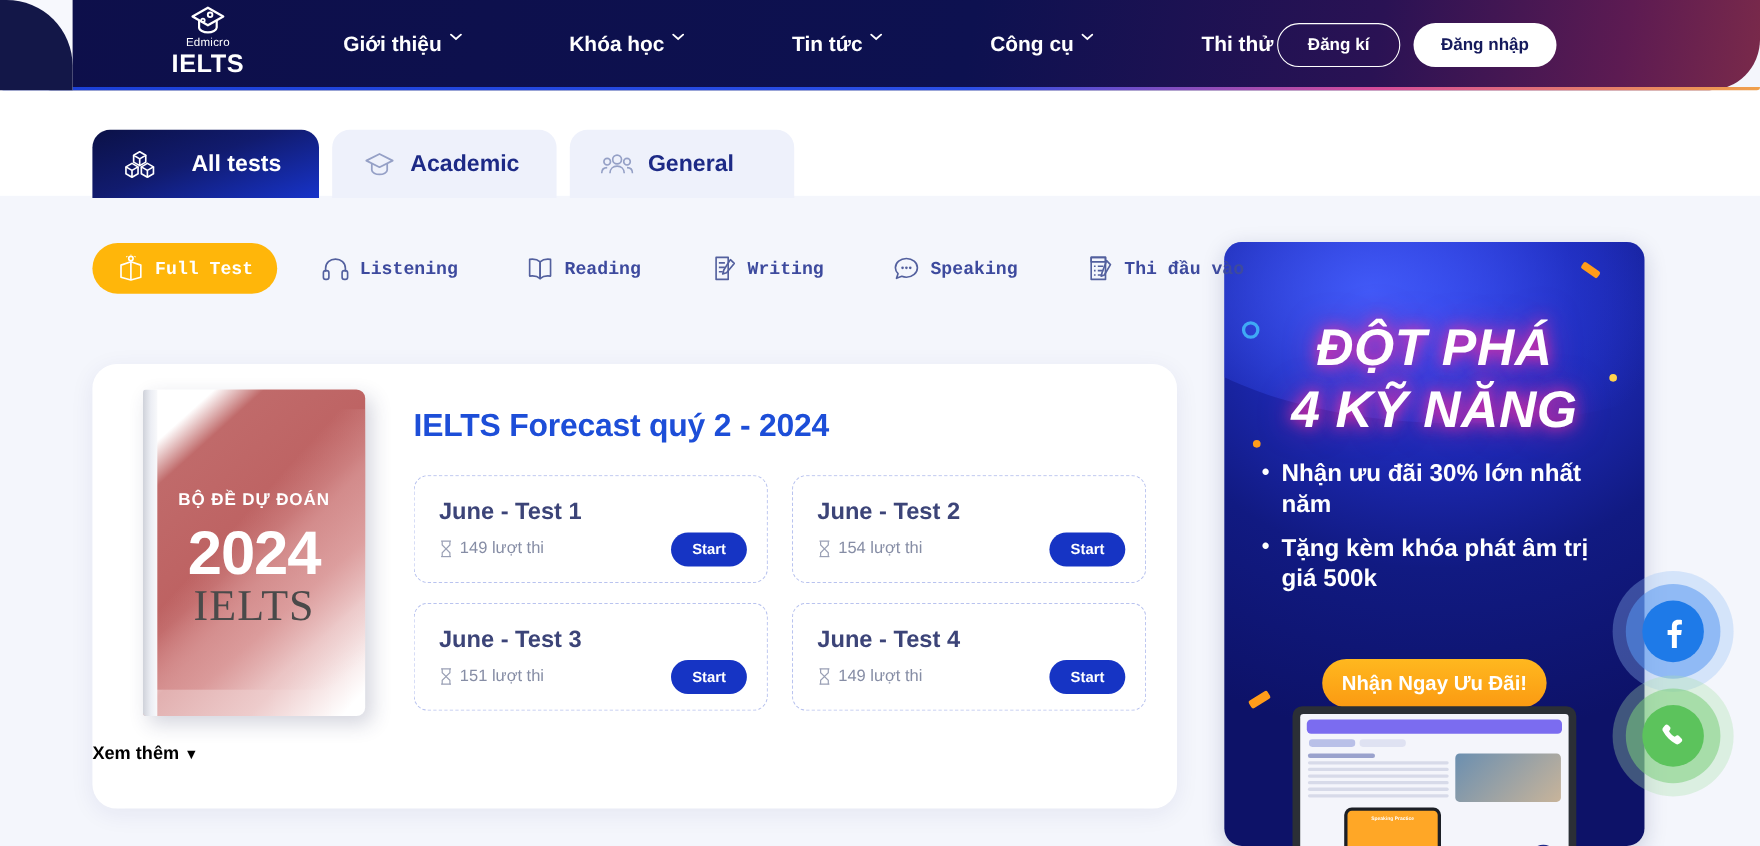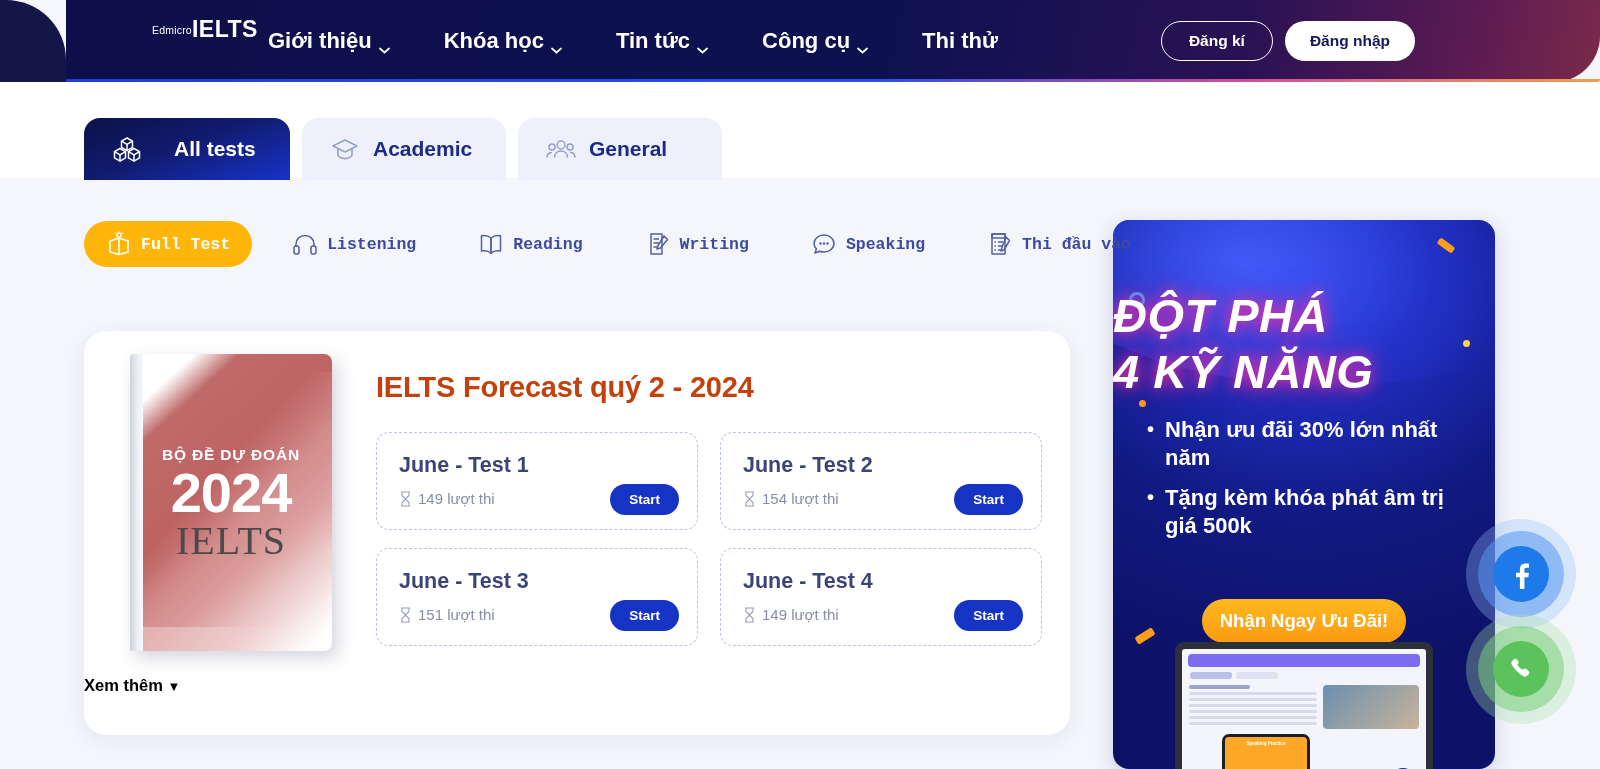--- a/index.html
+++ b/index.html
@@ -41,33 +41,33 @@
   .hdr-left-round{
     position:absolute; left:0; top:0; width:66px; height:82px;
     background:#f7f8fd; z-index:4;
   }
   .hdr-left-round::after{
     content:""; position:absolute; left:0; top:0; width:66px; height:82px;
     background:#131748; border-top-right-radius:60px;
   }
 
   .logo {
-    position: absolute; left: 152px; top: 15px; width: 74px;
-    display: flex; flex-direction: row; align-items: center; z-index: 6;
+    position: absolute; left: 152px; top: 4px; width: 74px;
+    display: flex; flex-direction: column; align-items: center; z-index: 6;
     color: #fff;
   }
   .logo-cap { width: 36px; height: 28px; }
   .logo-sub { font-size: 10.5px; letter-spacing: .2px; margin-top: 1px; font-weight: 500; }
   .logo-main { font-size: 23px; font-weight: 800; letter-spacing: .5px; line-height: 1.05; }
 
   .nav { position: absolute; left: 268px; top: 0; height: 82px; display: flex; align-items: center; gap: 0; z-index: 6; }
   .nav-item {
-    display: flex; align-items: flex-end; gap: 7px;
-    color: #fff; font-size: 22px; font-weight: 700;
-    padding: 0 28px 0 0; margin-right: 26px; cursor: pointer; white-space: nowrap;
+    display: flex; align-items: flex-start; gap: 7px;
+    color: #fff; font-size: 19px; font-weight: 700;
+    padding: 0 28px 0 0; margin-right: 26px; cursor: pointer; white-space: nowrap; margin-left: 44px;
   }
   .nav-item:last-child { margin-right: 0; padding-right: 0; }
   .chev { width: 11px; height: 7px; display: inline-block; }
 
   .hdr-actions { position: absolute; right: 185px; top: 21px; display: flex; gap: 12px; z-index: 6; }
   .btn-register {
     height: 40px; padding: 0 27px; border-radius: 22px;
     border: 1.6px solid #ffffff; background: transparent; color: #fff;
     font-size: 15.5px; font-weight: 700; cursor: pointer;
     font-family: "Liberation Sans", sans-serif;
@@ -131,26 +131,26 @@
   .book-wash1 {
     position:absolute; left:-20%; top:-28%; width:180%; height:120%;
     background: linear-gradient(138deg, rgba(200,96,96,0) 26%, #c06a6a 32%, #bd6161 52%, #d89191 64%, rgba(230,190,190,.25) 72%, rgba(255,255,255,0) 80%);
   }
   .book-wash2 {
     position:absolute; left:-30%; top:6%; width:190%; height:120%;
     background: linear-gradient(132deg, rgba(255,255,255,0) 34%, rgba(216,150,150,.75) 44%, rgba(228,176,176,.65) 58%, rgba(255,255,255,0) 70%);
   }
   .book-txt { position: absolute; left: 0; right: 0; top: 92px; text-align: center; z-index: 5; }
   .book-l1 { font-size: 15.5px; font-weight: 800; color: #fff; letter-spacing: .8px; }
-  .book-l2 { font-size: 56px; font-weight: 800; color: #fff; line-height: .96; margin-top: 2px; letter-spacing: -1px; }
+  .book-l2 { font-size: 56px; font-weight: 800; color: #fff; line-height: .96; margin-top: 12px; letter-spacing: -1px; }
   .book-l3 { font-family: "Liberation Serif", serif; font-size: 40px; color: #4a4a4a; line-height: 1; margin-top: 1px; letter-spacing: 1px; }
 
   .forecast-title {
     position: absolute; left: 292px; top: 40px;
-    font-size: 29px; font-weight: 800; color: #c2410c; letter-spacing: -.2px;
+    font-size: 29px; font-weight: 800; color: #1d4ed8; letter-spacing: -.2px;
   }
 
   .test-grid {
     position: absolute; left: 292px; top: 101px;
     display: grid; grid-template-columns: 322px 322px; gap: 18px 22px;
   }
   .test-card {
     height: 98px; border: 1.4px dashed #b9c3ef; border-radius: 13px;
     position: relative; background: #fff;
   }
@@ -181,21 +181,21 @@
   .promo-blob {
     position: absolute; left: -18%; top: -14%; width: 150%; height: 44%;
     background: radial-gradient(60% 100% at 35% 50%, rgba(70,96,255,.85) 0%, rgba(40,60,220,.35) 55%, rgba(20,30,140,0) 80%);
     border-radius: 50%;
   }
   .promo-kicker {
     position: absolute; left: 0; right: 0; top: 25px; text-align: center;
     font-size: 27px; font-style: italic; font-weight: 700; color: #ffffff;
   }
   .promo-h1, .promo-h2 {
-    position: absolute; left: 0; right: 0; 
+    position: absolute; left: 0; right: 0; text-align: center;
     font-size: 47px; font-weight: 800; font-style: italic; color: #fff; letter-spacing: .5px;
     text-shadow: 0 0 14px rgba(255,45,160,.95), 0 0 30px rgba(255,35,150,.6);
   }
   .promo-h1 { top: 68px; }
   .promo-h2 { top: 124px; }
   .promo-list { position: absolute; left: 34px; right: 20px; top: 196px; }
   .promo-li {
     display: flex; gap: 11px; color: #fff; font-size: 22px; font-weight: 800;
     line-height: 1.27; margin-bottom: 12px;
   }

